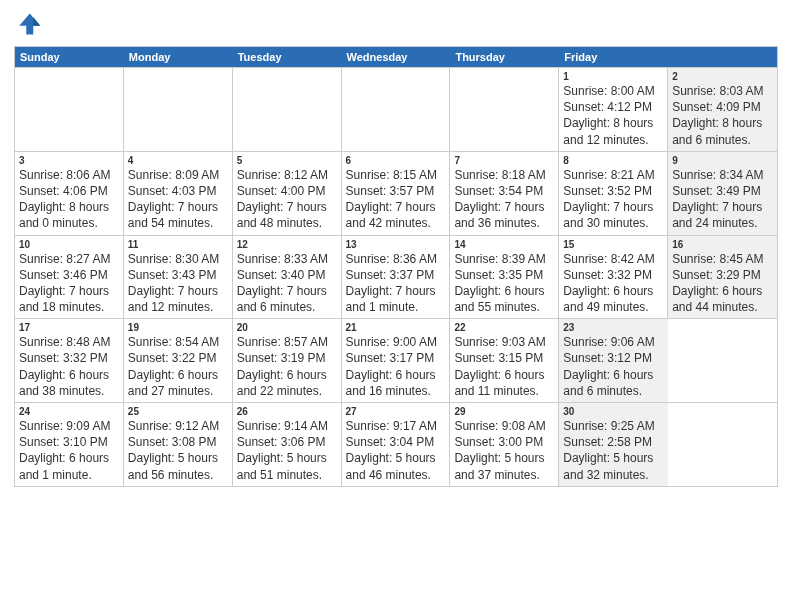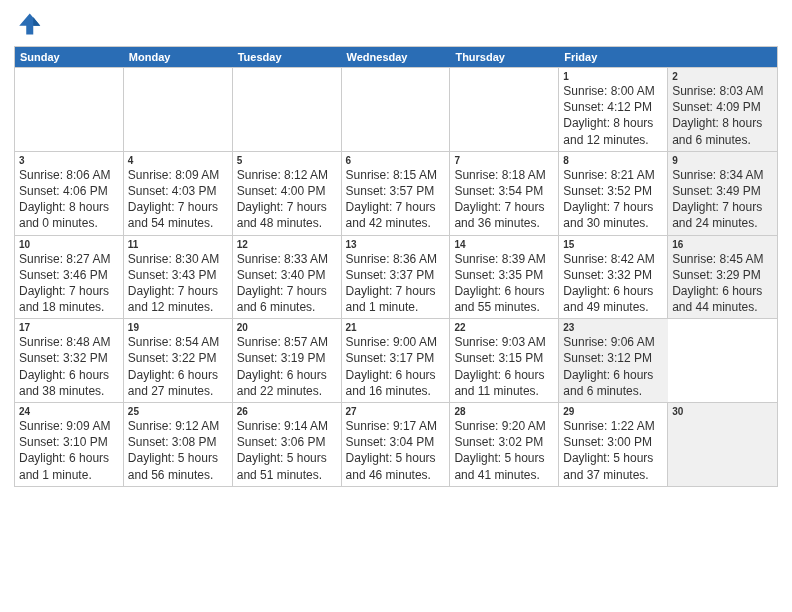--- a/index.html
+++ b/index.html
@@ -333,32 +333,29 @@
 and 51 minutes.</div>
           </div>
           <div class="cal-cell">
             <span class="day-num">27</span>
             <div class="day-info">Sunrise: 9:17 AM
 Sunset: 3:04 PM
 Daylight: 5 hours
 and 46 minutes.</div>
           </div>
           <div class="cal-cell">
-            <span class="day-num">28</span>
-            <div class="day-info">Sunrise: 9:20 AM
-Sunset: 3:02 PM
-Daylight: 5 hours
-and 41 minutes.</div>
-          </div>
-          <div class="cal-cell">
             <span class="day-num">29</span>
-            <div class="day-info">Sunrise: 1:22 AM
+            <div class="day-info">Sunrise: 9:08 AM
 Sunset: 3:00 PM
 Daylight: 5 hours
 and 37 minutes.</div>
           </div>
           <div class="cal-cell shaded">
             <span class="day-num">30</span>
+            <div class="day-info">Sunrise: 9:25 AM
+Sunset: 2:58 PM
+Daylight: 5 hours
+and 32 minutes.</div>
           </div>
         </div>
       </div>
   </div>
 </div>
 
 </body></html>

